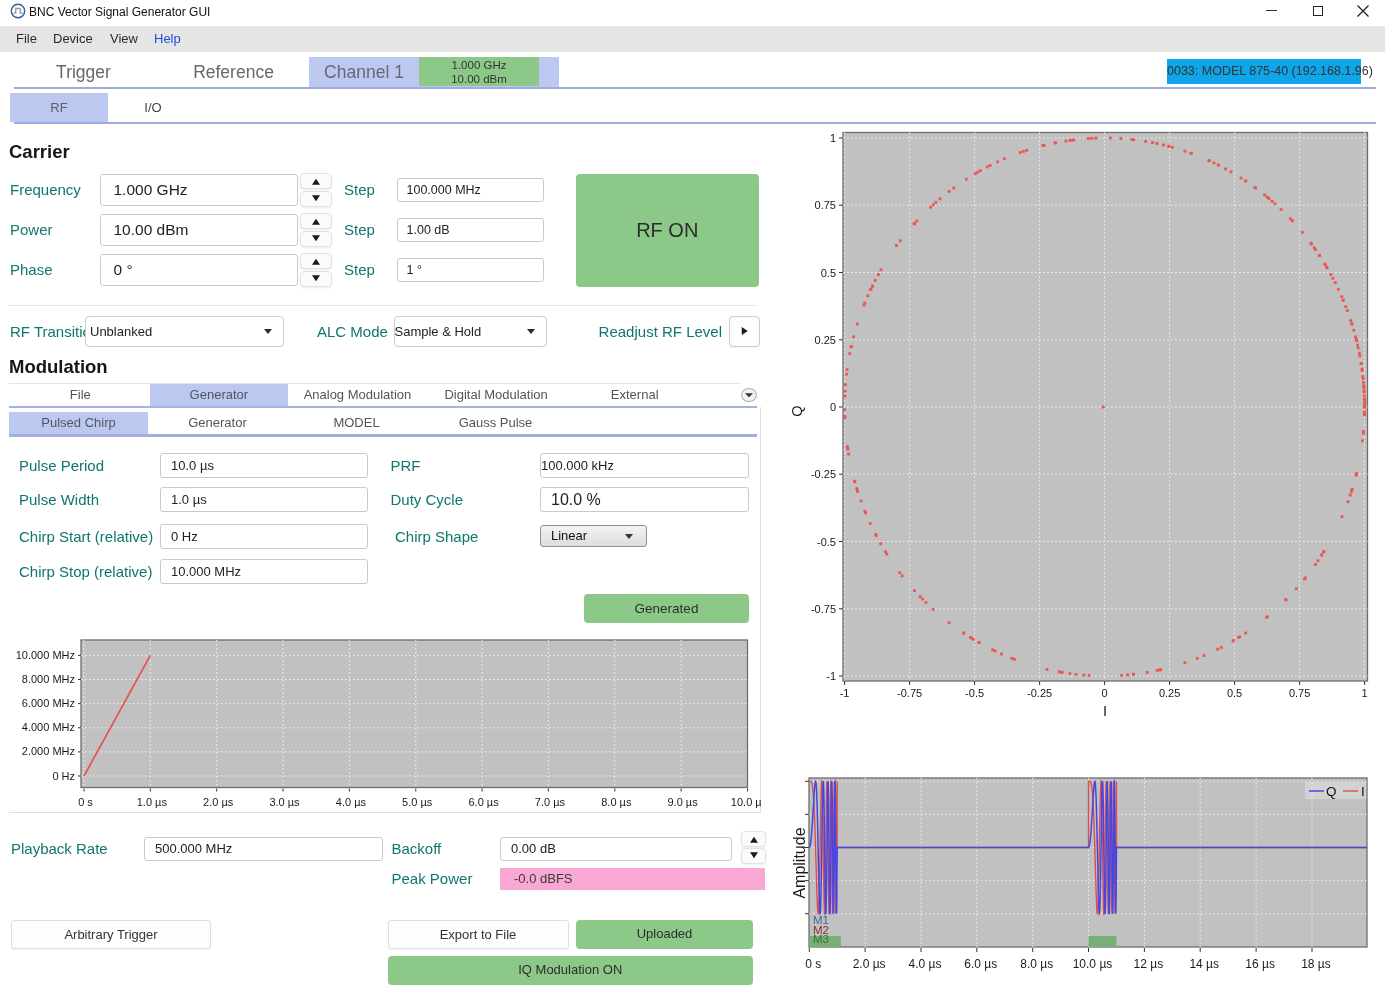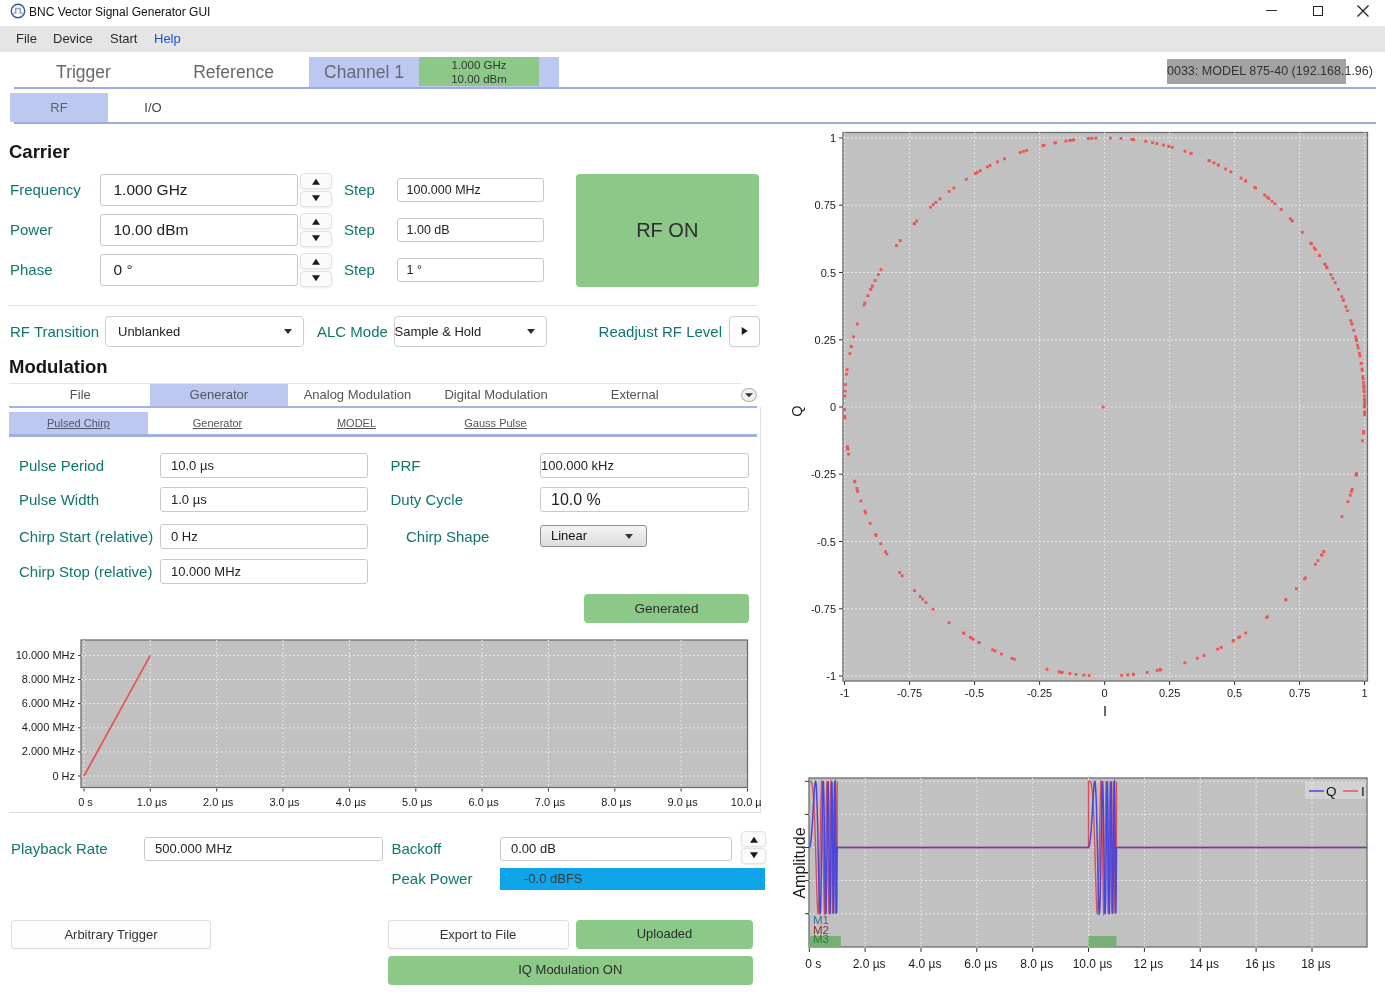--- a/index.html
+++ b/index.html
@@ -22,49 +22,49 @@
   width:0; height:0; border-left:4.5px solid transparent; border-right:4.5px solid transparent;
   border-top:6px solid #1a1a1a; }
 .combo { position:absolute; background:#fff; border:1px solid #cdcdcd; border-radius:4px;
   color:#222; font-size:13px; }
 .combo .ca { position:absolute; right:11px; top:50%; margin-top:-2px; width:0; height:0;
   border-left:4.5px solid transparent; border-right:4.5px solid transparent;
   border-top:5px solid #2b2b2b; }
 .tab1 { position:absolute; top:384px; height:21.5px; line-height:21.5px; text-align:center;
   font-size:13px; color:#555; }
 .tab2 { position:absolute; top:411.5px; height:22.5px; line-height:22.5px; text-align:center;
-  font-size:11px; color:#555;text-decoration:underline; }
+  font-size:13px; color:#555; }
 svg text { font-family:"Liberation Sans", sans-serif; }
 </style>
 </head>
 <body>
 
 <svg class="abs" style="left:10px;top:2px" width="20" height="20" viewBox="0 0 20 20">
   <circle cx="8" cy="9" r="6.7" fill="none" stroke="#2e5e96" stroke-width="1.4"></circle>
   <path d="M3.5 11 h2.2 v-4.4 h4.6 v4.4 h2.2" fill="none" stroke="#96a0b4" stroke-width="1.5"></path>
 </svg>
 <div class="abs" style="left:29px;top:0;height:25px;line-height:25px;font-size:12px;color:#111">BNC Vector Signal Generator GUI</div>
 <div class="abs" style="left:1266px;top:10px;width:11px;height:1.4px;background:#333"></div>
 <div class="abs" style="left:1312.5px;top:5.5px;width:10px;height:10px;border:1.3px solid #222"></div>
 <svg class="abs" style="left:1356px;top:4px" width="14" height="14" viewBox="0 0 14 14">
   <path d="M1.5 1.5 L12.5 12.5 M12.5 1.5 L1.5 12.5" stroke="#222" stroke-width="1.3"></path>
 </svg>
 
 <div class="abs" style="left:0;top:26px;width:1385px;height:26px;background:#e5e5e5"></div>
 <div class="abs" style="left:16px;top:26px;height:26px;line-height:26px;font-size:13px;color:#2b2b2b">File</div>
 <div class="abs" style="left:53px;top:26px;height:26px;line-height:26px;font-size:13px;color:#2b2b2b">Device</div>
-<div class="abs" style="left:110px;top:26px;height:26px;line-height:26px;font-size:13px;color:#2b2b2b">Start</div>
+<div class="abs" style="left:110px;top:26px;height:26px;line-height:26px;font-size:13px;color:#2b2b2b">View</div>
 <div class="abs" style="left:154px;top:26px;height:43px;line-height:26px;font-size:13px;color:#1d4ed8">Help</div>
 
 <div class="abs" style="left:309px;top:56.5px;width:249.5px;height:30px;background:#bdc8f0"></div>
 <div class="abs" style="left:20px;top:56.5px;width:127px;height:30px;line-height:30px;font-size:17.5px;color:#686868;text-align:center">Trigger</div>
 <div class="abs" style="left:166px;top:56.5px;width:135px;height:30px;line-height:30px;font-size:17.5px;color:#686868;text-align:center">Reference</div>
 <div class="abs" style="left:313px;top:56.5px;width:102px;height:30px;line-height:30px;font-size:17.5px;color:#646a78;text-align:center">Channel 1</div>
 <div class="abs" style="left:419px;top:57px;width:120px;height:28.5px;background:#8cc989;color:#343434;font-size:11.5px;text-align:center;line-height:14px;padding-top:0.5px">1.000 GHz<br>10.00 dBm</div>
-<div class="abs" style="left:1167px;top:58.5px;width:179px;height:25px;line-height:25px;background:#a3a3a3;color:#333;font-size:12.5px;text-align:left;white-space:nowrap">0033: MODEL 875-40 (192.168.1.96)</div>
+<div class="abs" style="left:1167px;top:58.5px;width:194px;height:25px;line-height:25px;background:#0ea5e9;color:#333;font-size:12.5px;text-align:left;white-space:nowrap">0033: MODEL 875-40 (192.168.1.96)</div>
 <div class="abs" style="left:14px;top:86.5px;width:1362px;height:2px;background:#9dabde"></div>
 
 <div class="abs" style="left:10px;top:92.5px;width:98px;height:29px;background:#bdc8f0"></div>
 <div class="abs" style="left:10px;top:92.5px;width:98px;height:29px;line-height:29px;font-size:13px;color:#5a6170;text-align:center">RF</div>
 <div class="abs" style="left:108px;top:92.5px;width:90px;height:29px;line-height:29px;font-size:13px;color:#444;text-align:center">I/O</div>
 <div class="abs" style="left:14px;top:121.5px;width:1362px;height:2px;background:#9dabde"></div>
 
 <div class="abs" style="left:9px;top:141px;font-size:18.5px;font-weight:bold;color:#161616">Carrier</div>
 
 <div class="lbl" style="left:10px;top:174px;height:32px;line-height:32px">Frequency</div>
@@ -98,21 +98,21 @@
     <div class="tri-d"></div>
   </div>
 <div class="lbl" style="left:344px;top:254px;height:32px;line-height:32px">Step</div>
 <div class="inp" style="left:396.5px;top:258px;width:147.5px;height:23.5px;line-height:22px;font-size:12.5px;padding-left:9px">1 °</div>
 
 <div class="btng" style="left:576px;top:174px;width:182.5px;height:113px;line-height:113px;font-size:20px">RF ON</div>
 
 <div class="abs" style="left:9px;top:305px;width:748px;height:1px;background:#e3e3e3"></div>
 
 <div class="lbl" style="left:10px;top:315.5px;height:31.5px;line-height:31.5px">RF Transition</div>
-<div class="combo" style="left:105px;top:315.5px;width:199px;height:31.5px;line-height:29.5px;padding-left:12px">Unblanked<span class="ca"></span></div>
+<div class="combo" style="left:85px;top:315.5px;width:199px;height:31.5px;line-height:29.5px;padding-left:4px">Unblanked<span class="ca"></span></div>
 <div class="lbl" style="left:317px;top:315.5px;height:31.5px;line-height:31.5px">ALC Mode</div>
 <div class="combo" style="left:393.5px;top:315.5px;width:153px;height:31.5px;line-height:29.5px;">Sample &amp; Hold<span class="ca"></span></div>
 <div class="lbl" style="left:560px;top:315.5px;width:162px;height:31.5px;line-height:31.5px;text-align:right">Readjust RF Level</div>
 <div class="btnw" style="left:729px;top:315.5px;width:30.5px;height:31.5px;border-color:#cdcdcd;border-radius:4px">
     <span style="position:absolute;left:50%;top:50%;transform:translate(-38%,-50%);width:0;height:0;border-top:4.5px solid transparent;border-bottom:4.5px solid transparent;border-left:6px solid #1a1a1a"></span>
   </div>
 
 <div class="abs" style="left:9px;top:356px;font-size:18.5px;font-weight:bold;color:#161616">Modulation</div>
 
 <div class="abs" style="left:9px;top:383px;width:732px;height:1px;background:#e4e4e4"></div>
@@ -142,21 +142,21 @@
 <div class="lbl" style="left:390.5px;top:452.5px;height:25px;line-height:25px">PRF</div>
 <div class="inp" style="left:540px;top:452.5px;width:208.5px;height:25px;line-height:23px;font-size:13px;">100.000 kHz</div>
 
 <div class="lbl" style="left:19px;top:487px;height:25px;line-height:25px">Pulse Width</div>
 <div class="inp" style="left:160px;top:487px;width:207.5px;height:25px;line-height:23px;font-size:13px;padding-left:10px">1.0 µs</div>
 <div class="lbl" style="left:390.5px;top:487px;height:25px;line-height:25px">Duty Cycle</div>
 <div class="inp" style="left:540px;top:487px;width:208.5px;height:25px;line-height:23px;font-size:16px;padding-left:10px">10.0 %</div>
 
 <div class="lbl" style="left:19px;top:523.5px;height:25px;line-height:25px">Chirp Start (relative)</div>
 <div class="inp" style="left:160px;top:523.5px;width:207.5px;height:25px;line-height:23px;font-size:13px;padding-left:10px">0 Hz</div>
-<div class="lbl" style="left:406px;top:523.5px;height:25px;line-height:25px">Chirp Shape</div>
+<div class="lbl" style="left:395px;top:523.5px;height:25px;line-height:25px">Chirp Shape</div>
 <div class="abs" style="left:540px;top:525px;width:107px;height:21.5px;line-height:20px;background:linear-gradient(#f4f4f4,#dcdcdc);border:1px solid #8f8f8f;border-radius:3px;font-size:13px;color:#111;padding-left:10px">Linear<span style="position:absolute;right:13px;top:50%;margin-top:-2px;width:0;height:0;border-left:4.5px solid transparent;border-right:4.5px solid transparent;border-top:5px solid #333"></span></div>
 
 <div class="lbl" style="left:19px;top:558.5px;height:25px;line-height:25px">Chirp Stop (relative)</div>
 <div class="inp" style="left:160px;top:558.5px;width:207.5px;height:25px;line-height:23px;font-size:13px;padding-left:10px">10.000 MHz</div>
 
 <div class="btng" style="left:584px;top:593.5px;width:165px;height:29.5px;line-height:29.5px;font-size:13.5px">Generated</div>
 
 <svg class="abs" style="left:9px;top:634px" width="752" height="178" viewBox="0 0 752 178">
   <rect x="72" y="6" width="666.5" height="147.5" fill="#c1c1c1" stroke="#6d6d6d" stroke-width="1.3"></rect>
   <g stroke="#f2f2f2" stroke-width="1" stroke-dasharray="1.5,2.5">
@@ -224,21 +224,21 @@
 <div class="inp" style="left:144px;top:837px;width:239px;height:24px;line-height:22px;font-size:13px;padding-left:10px">500.000 MHz</div>
 <div class="lbl" style="left:391.5px;top:837px;height:24px;line-height:24px">Backoff</div>
 <div class="inp" style="left:500px;top:837px;width:232px;height:24px;line-height:22px;font-size:13px;padding-left:10px">0.00 dB</div>
 <div class="spin" style="left:741px;top:831px;width:25px;height:15.7px">
     <div class="tri-u"></div>
   </div>
 <div class="spin" style="left:741px;top:848px;width:25px;height:15.7px">
     <div class="tri-d"></div>
   </div>
 <div class="lbl" style="left:391.5px;top:867px;height:23px;line-height:23px">Peak Power</div>
-<div class="abs" style="left:500px;top:867.5px;width:265px;height:22.5px;line-height:22.5px;background:#0ea5e9;color:#3a3a3a;font-size:13px;padding-left:24px">-0.0 dBFS</div>
+<div class="abs" style="left:500px;top:867.5px;width:265px;height:22.5px;line-height:22.5px;background:#f9a8d4;color:#3a3a3a;font-size:13px;padding-left:14px">-0.0 dBFS</div>
 
 <div class="btnw" style="left:11px;top:920px;width:200px;height:28.5px;line-height:28.5px;font-size:13px">Arbitrary Trigger</div>
 <div class="btnw" style="left:387.5px;top:920px;width:181px;height:28.5px;line-height:28.5px;font-size:13px">Export to File</div>
 <div class="btng" style="left:576px;top:920px;width:177px;height:28.5px;line-height:28.5px;font-size:13px">Uploaded</div>
 <div class="btng" style="left:387.5px;top:956px;width:365.5px;height:28.5px;line-height:28.5px;font-size:13px">IQ Modulation ON</div>
 
 <svg class="abs" style="left:780px;top:125px" width="605" height="600" viewBox="0 0 605 600">
   <rect x="63" y="7.5" width="524.5" height="548.5" fill="#c1c1c1" stroke="#6d6d6d" stroke-width="1.3"></rect>
   <g stroke="#f2f2f2" stroke-width="1" stroke-dasharray="1.5,2.5">
       <line x1="64.6" y1="7.5" x2="64.6" y2="556"></line>

